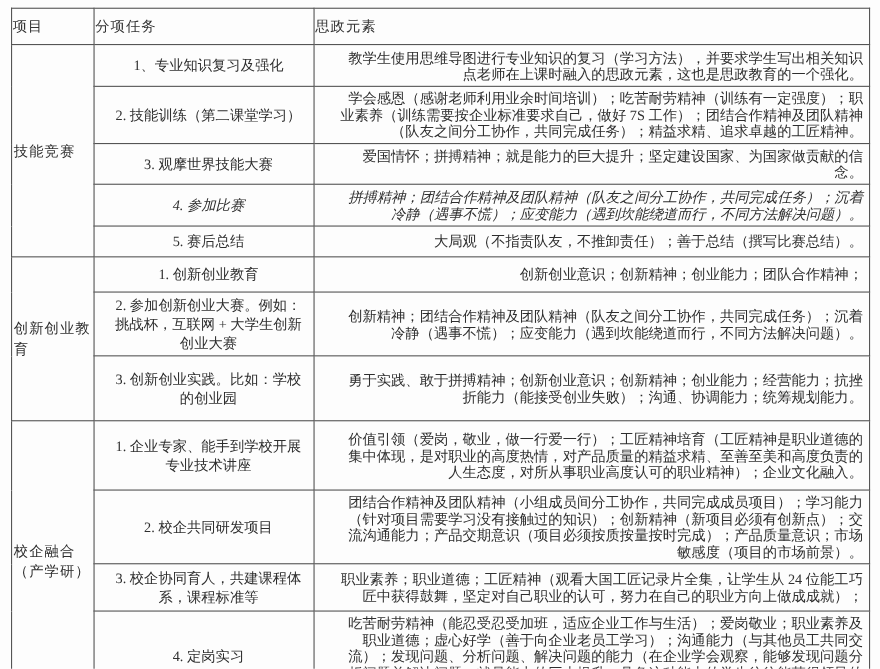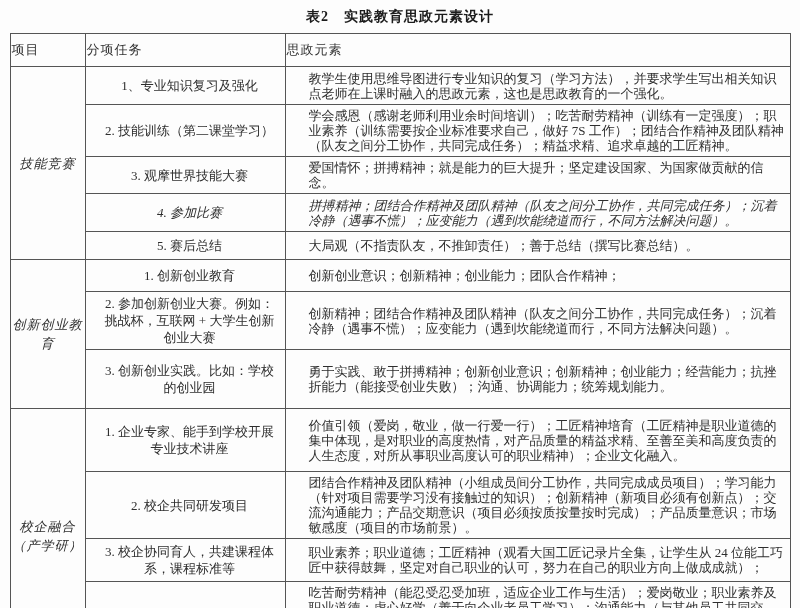--- a/index.html
+++ b/index.html
@@ -39,46 +39,44 @@
     box-sizing: border-box;
   }
   th.header-cell {
     height: 33px;
     text-align: left;
     vertical-align: middle;
     letter-spacing: 1px;
     color: #333;
   }
   td.project-cell {
-    text-align: center;
+    text-align: left;
     vertical-align: middle;
     white-space: pre-line;
     line-height: 19px;
     letter-spacing: 1px;
     padding: 2px;
-    font-style: italic;
   }
   td.task-cell {
     vertical-align: middle;
     text-align: center;
     padding: 3px 6px 3px 15px;
     line-height: 17px;
   }
   td.elements-cell {
     vertical-align: middle;
-    text-align: left;
+    text-align: right;
     padding: 3px 5px 3px 23px;
     line-height: 15px;
   }
 </style>
 </head>
 <body>
 
 <div class="page">
-  <div class="table-title">表2　实践教育思政元素设计</div>
   <table class="main-table">
     <colgroup>
       <col style="width:75px">
       <col style="width:200px">
       <col style="width:505px">
     </colgroup>
     <thead>
       <tr>
         <th class="header-cell">项目</th>
         <th class="header-cell">分项任务</th>

